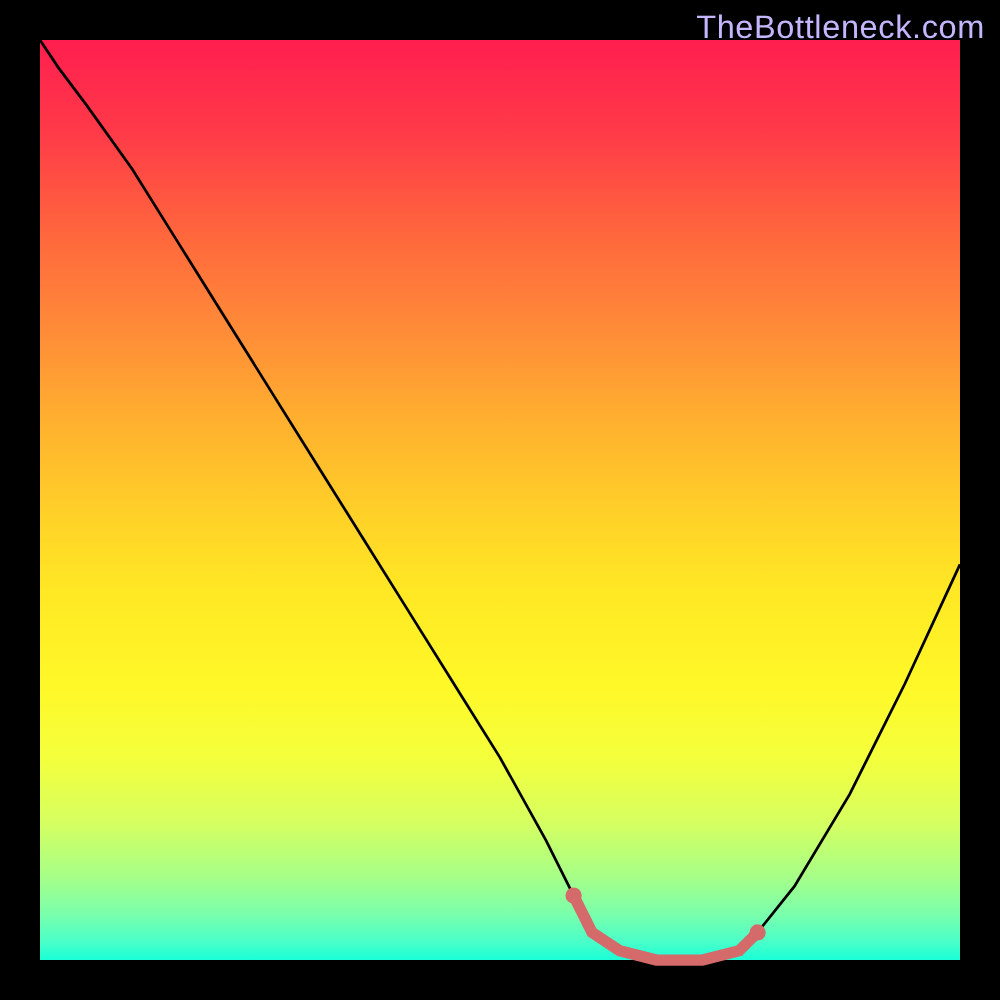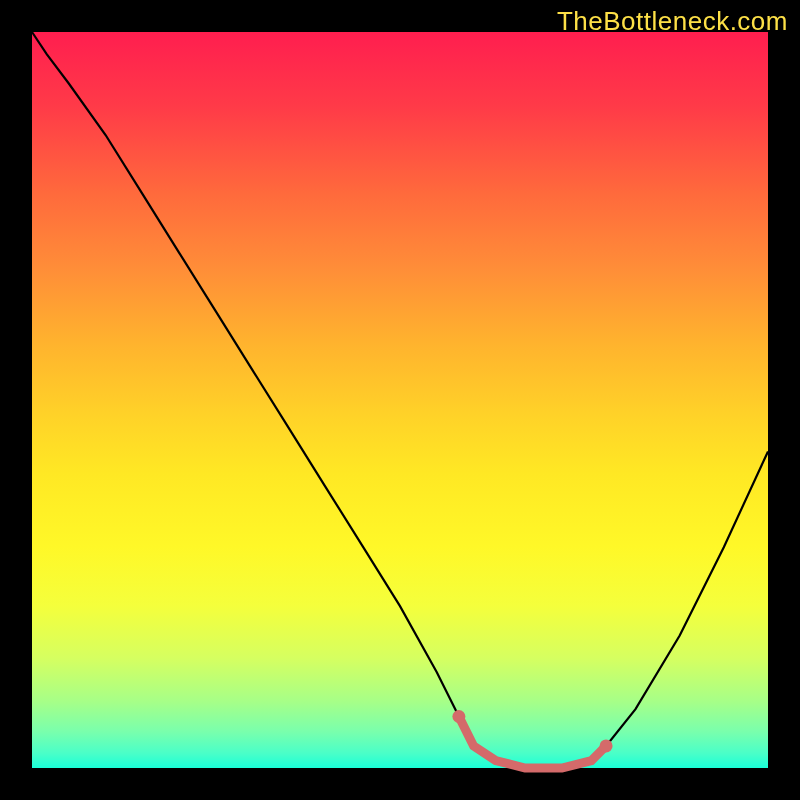--- a/index.html
+++ b/index.html
@@ -38,21 +38,21 @@
       #a6ff88 91%,
       #7affac 95%,
       #4affc8 98%,
       #1affd8 100%
     );
   }
   .watermark {
     position: absolute;
     top: 6px;
     right: 12px;
-    color: #fde047;
+    color: #c4b5fd;
     font-size: 26px;
     font-weight: 500;
     letter-spacing: 0.5px;
     font-family: Arial, Helvetica, sans-serif;
   }
   svg.curve {
     position: absolute;
     left: 0;
     top: 0;
     width: 736px;

